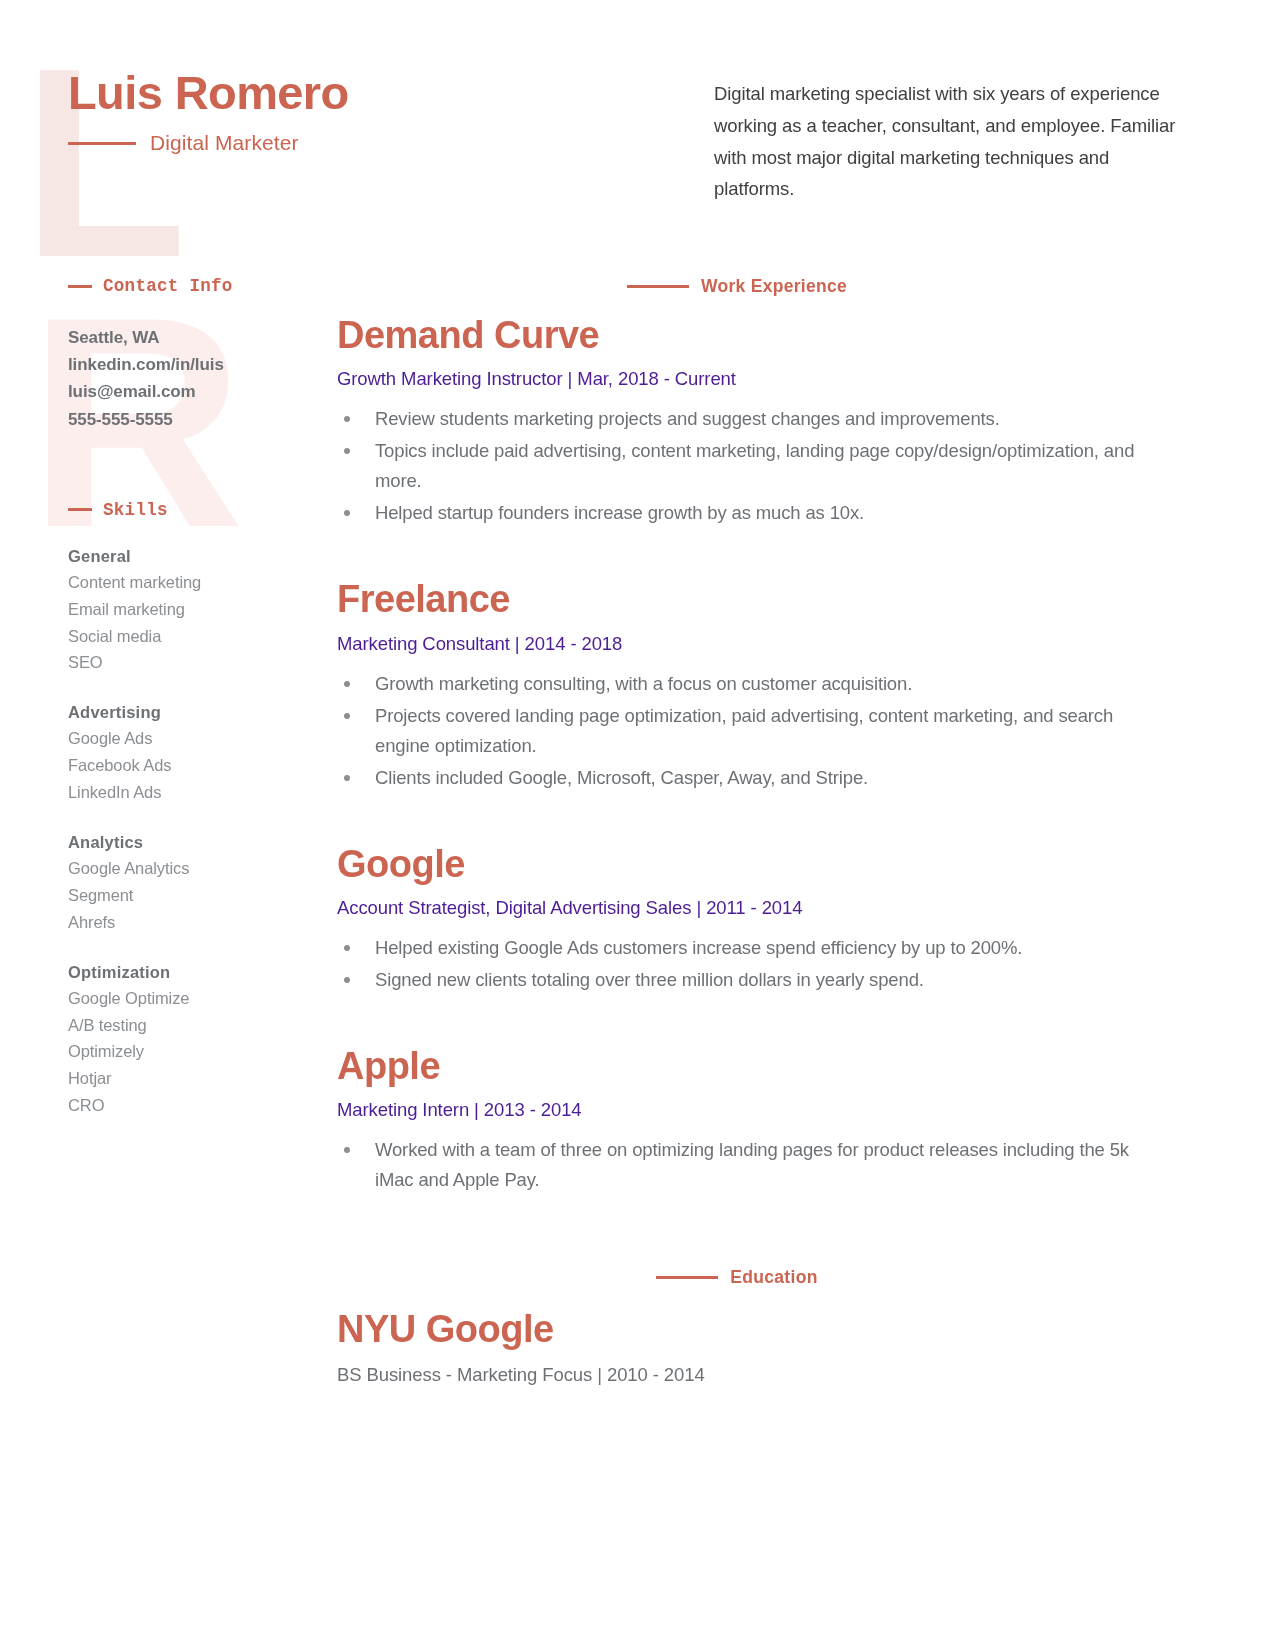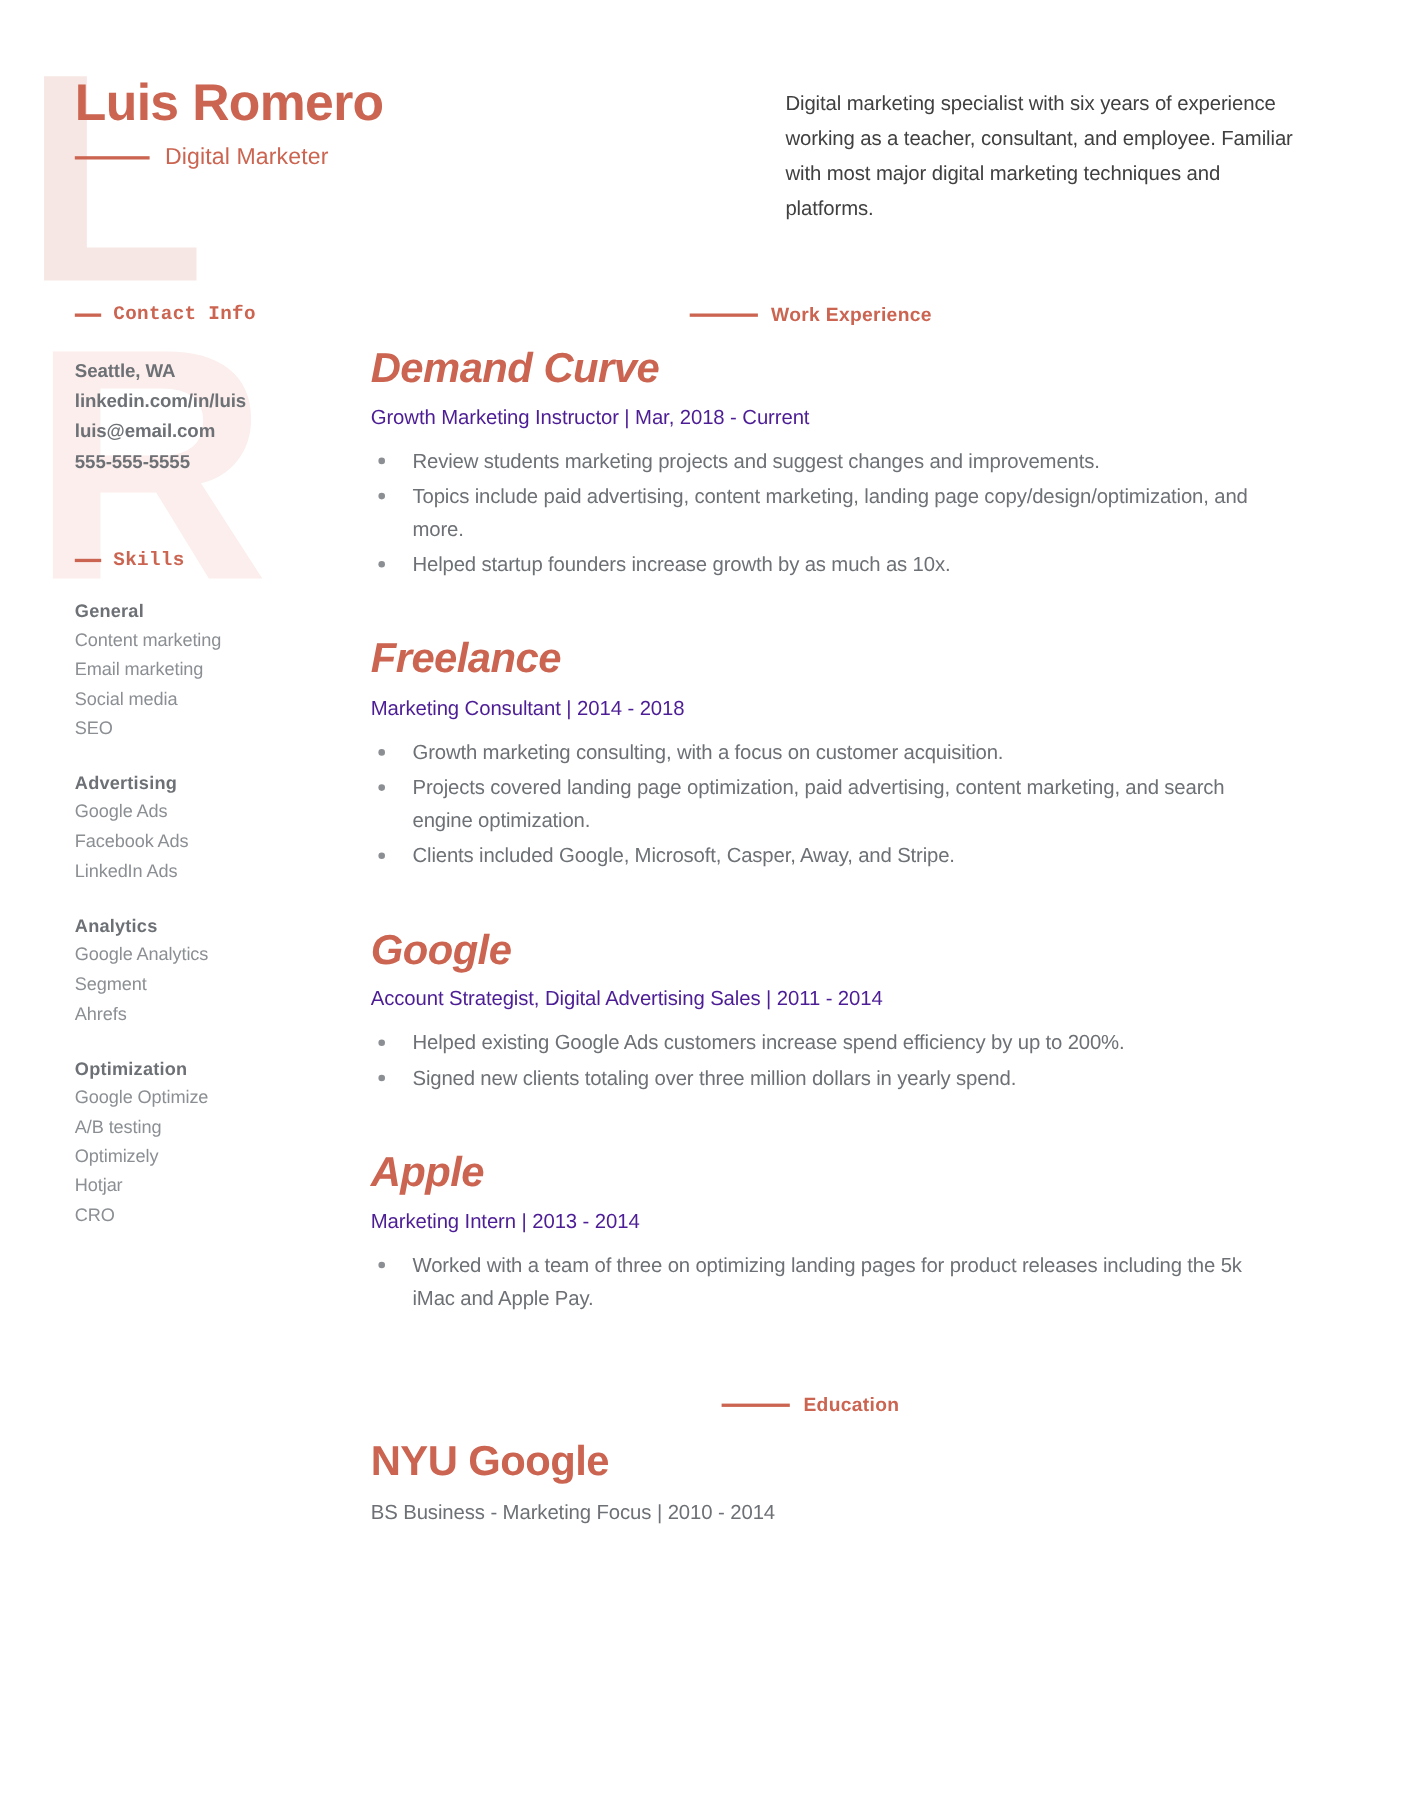--- a/index.html
+++ b/index.html
@@ -180,21 +180,20 @@
   .job { margin-top: 6px; }
   .job + .job { margin-top: 47px; }
 
   .job-company {
     font-size: 38px;
     font-weight: 700;
     color: #cb6450;
     letter-spacing: -0.5px;
     line-height: 1.3;
     margin-top: 14px;
-    font-style: italic;
   }
   .job-meta {
     font-size: 18.5px;
     color: #4c1d95;
     margin-top: 8px;
     letter-spacing: -0.1px;
   }
   .job-bullets {
     margin-top: 14px;
     list-style: none;

